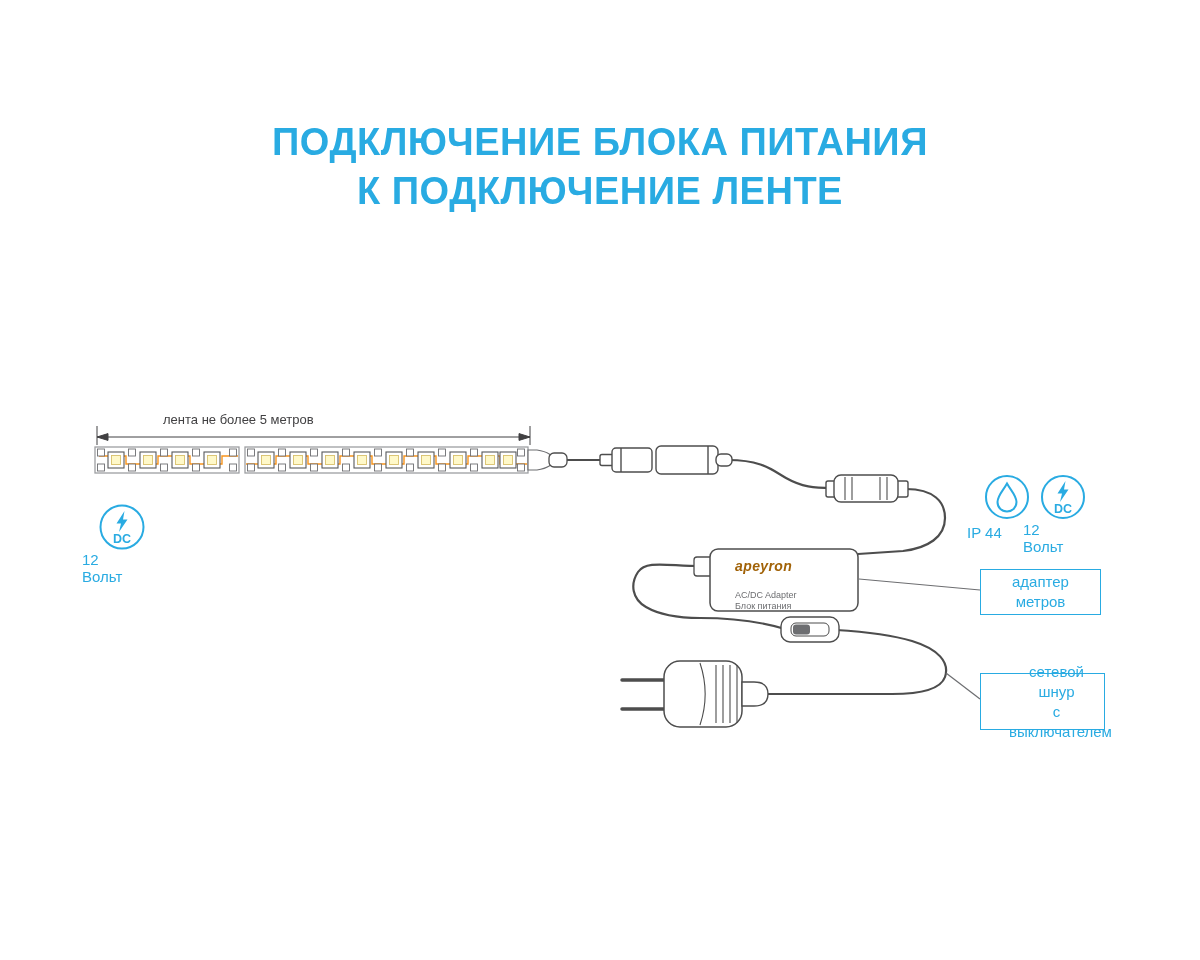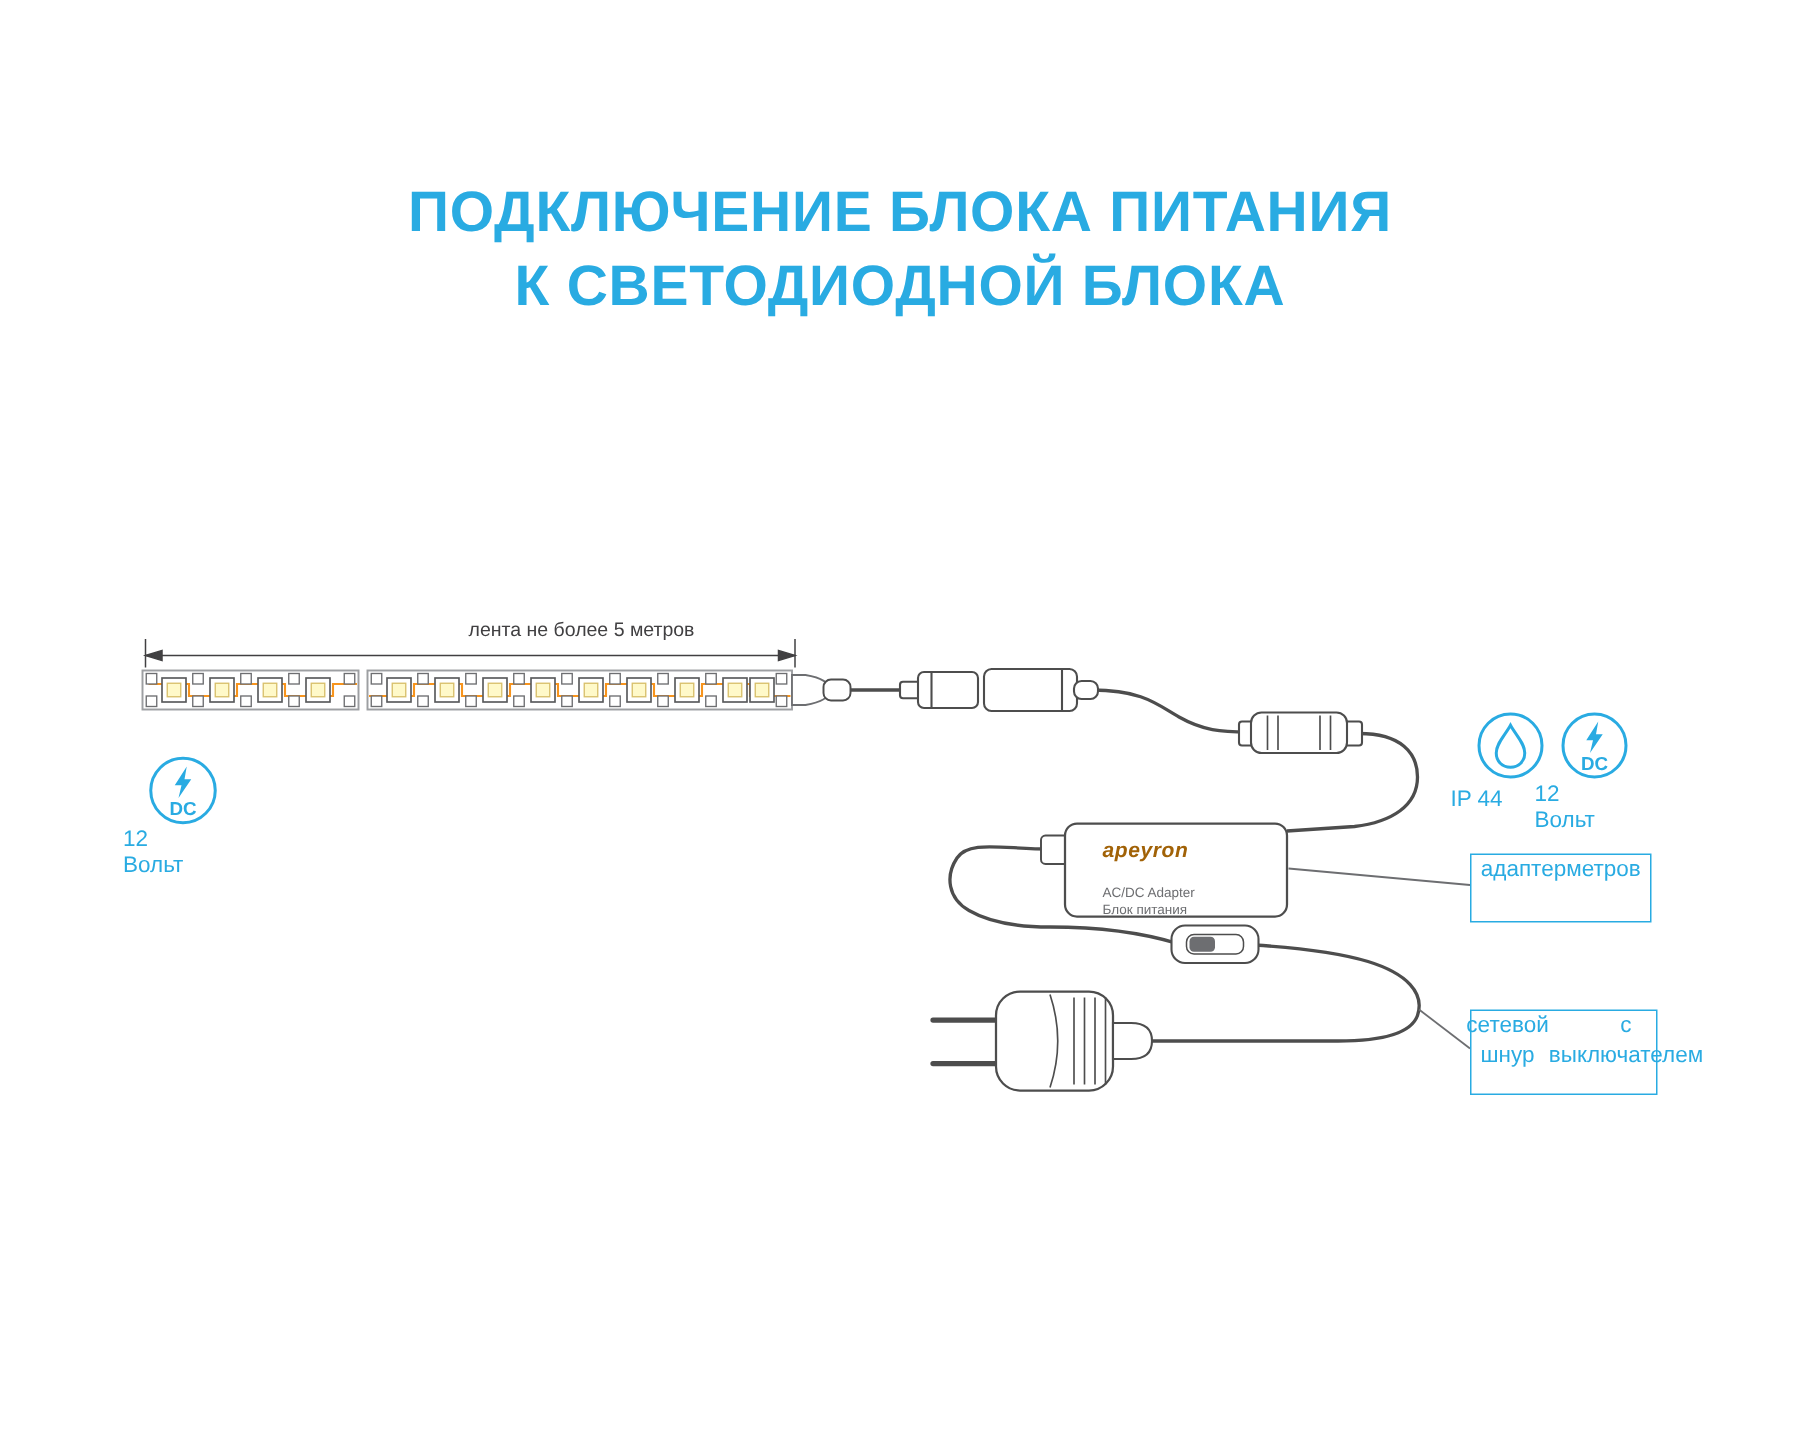--- a/index.html
+++ b/index.html
@@ -23,21 +23,21 @@
     font-size: 38px;
     line-height: 49px;
     letter-spacing: 0.5px;
   }
   .art { position: absolute; top: 0; left: 0; }
   .dim-label {
     position: absolute;
     top: 412px;
     left: 163px;
     width: 300px;
-    text-align: right;
+    text-align: left;
     font-size: 13px;
     color: #414042;
   }
   .badge-label {
     position: absolute;
     color: #29ABE2;
     font-size: 15px;
     line-height: 17px;
   }
   #badge-left-label  { left: 82px;   top: 551px; width: 80px; }
@@ -54,34 +54,34 @@
   .adapter-sub { font-size: 9px; color: #6D6E71; line-height: 11px; margin-top: 16px; }
   .callout {
     position: absolute;
     border: 1.5px solid #29ABE2;
     background: #fff;
     color: #29ABE2;
     font-size: 15px;
     line-height: 20px;
     text-align: center;
     display: flex;
-    flex-direction: row;
+    flex-direction: column;
     justify-content: center;
   }
   #callout-adapter { left: 980px; top: 569px; width: 121px; height: 46px; }
   #callout-cord    { left: 980px; top: 673px; width: 125px; height: 57px; padding-left: 28px; }
 </style>
 </head>
 <body>
 
 <div class="canvas">
 
   <header class="title">
     <div>ПОДКЛЮЧЕНИЕ БЛОКА ПИТАНИЯ</div>
-    <div>К СВЕТОДИОДНОЙ БЛОКА</div>
+    <div>К ПОДКЛЮЧЕНИЕ ЛЕНТЕ</div>
   </header>
 
   <svg class="art" width="1200" height="960" viewBox="0 0 1200 960">
 
     <defs>
       <g id="led">
         <rect x="-8" y="-8" width="16" height="16" fill="#ffffff" stroke="#58595B" stroke-width="1.1"></rect>
         <rect x="-4.5" y="-4.5" width="9" height="9" fill="#FFF9C9" stroke="#D9C06B" stroke-width="0.9"></rect>
       </g>
       <g id="pads">

